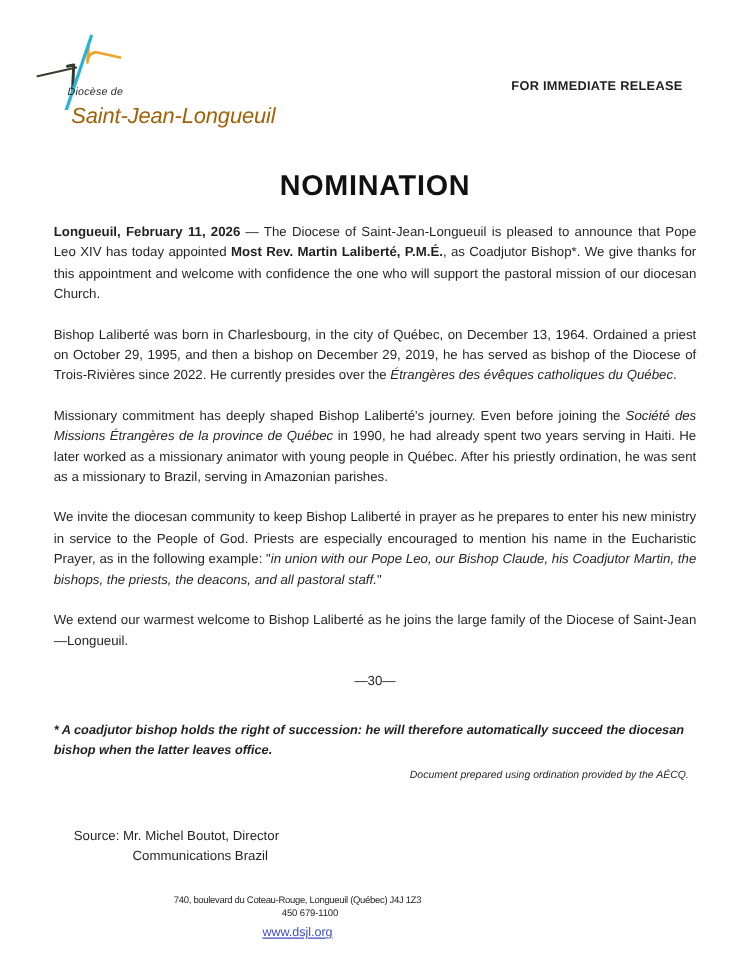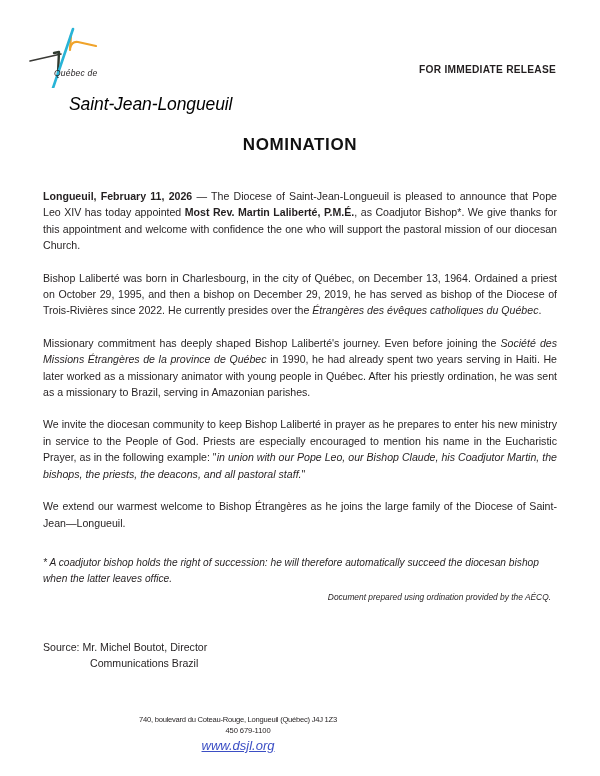--- a/index.html
+++ b/index.html
@@ -57,53 +57,53 @@
     letter-spacing: 0.2px;
     color: #231f20;
     line-height: 10px;
     margin: 0 0 0 1px;
   }
   .logo-name {
     font-family: "Liberation Sans", sans-serif;
     font-style: italic;
     font-size: 17.5px;
     letter-spacing: -0.1px;
-    color: #000000;
+    color: #a16207;
     line-height: 20px;
-    margin: 16px;
+    margin: 4px;
     white-space: nowrap;
   }
   .release-tag {
     position: absolute;
-    right: 44px;
+    right: 54px;
     top: 38px;
     font-size: 10.2px;
     font-weight: bold;
     letter-spacing: 0.25px;
     color: #231f20;
     white-space: nowrap;
   }
 
   
   .doc-title {
     position: absolute;
     top: 135px;
     left: 0;
     width: 600px;
     text-align: center;
-    font-size: 17px;
+    font-size: 23px;
     font-weight: bold;
     letter-spacing: 0.6px;
     color: #111111;
   }
 
   
   .body-area {
     position: absolute;
-    top: 188px;
+    top: 178px;
     left: 43px;
     width: 514px;
   }
   p.para {
     margin: 0 0 16px 0;
     font-size: 10.6px;
     line-height: 16.4px;
     text-align: justify;
     color: #231f20;
     -webkit-hyphens: none;
@@ -121,33 +121,34 @@
     color: #231f20;
   }
 
   .footnote {
     margin: 24px 0 0 0;
     font-size: 10.2px;
     line-height: 16px;
     font-style: italic;
     color: #231f20;
     text-align: left;
+    font-weight: bold;
   }
   .credit {
     margin: 4px 0 0 0;
     font-size: 8.4px;
     line-height: 12px;
     font-style: italic;
     color: #231f20;
     text-align: right;
     padding-right: 6px;
   }
 
   .source-block {
-    margin: 36px 0 0 0;
+    margin: 36px 0 0 16px;
     font-size: 10.6px;
     line-height: 16.4px;
     color: #231f20;
   }
   .source-line2 { padding-left: 47px; }
 
   
   .footer {
     position: absolute;
     left: 0;
@@ -161,27 +162,26 @@
     line-height: 11px;
     letter-spacing: -0.25px;
   }
   .footer-phone {
     font-size: 7.6px;
     line-height: 11px;
     letter-spacing: -0.1px;
     margin-left: 20px;
   }
   .footer-url {
-    font-size: 13px;
+    font-size: 10px;
     line-height: 11px;
     color: #3b4ec4;
     text-decoration: underline;
     display: inline-block;
     cursor: pointer;
-    font-style: italic;
   }
 </style>
 </head>
 <body>
 
 <div class="page">
 
   <div class="header">
 
     <div class="logo-block">
@@ -193,42 +193,43 @@
           <path d="M26 27 L31 26 L30 47" stroke="#2f3a2f" stroke-width="2.4" fill="none" stroke-linecap="round" stroke-linejoin="round"></path>
 
           <path d="M42 24 L43 9" stroke="#f0a32a" stroke-width="2.2" fill="none" stroke-linecap="round"></path>
           <path d="M42 22 Q44 15 50 16 L68 20" stroke="#f0a32a" stroke-width="2.2" fill="none" stroke-linecap="round"></path>
 
           <path d="M45 3 L25 62" stroke="#28b4d7" stroke-width="2.6" fill="none" stroke-linecap="round"></path>
         </svg>
       </div>
 
       <div class="logo-wordmark">
-        <div class="logo-sup">Québec de</div>
+        <div class="logo-sup">Diocèse de</div>
         <div class="logo-name">Saint-Jean-Longueuil</div>
       </div>
     </div>
 
     <div class="release-tag">FOR IMMEDIATE RELEASE</div>
   </div>
 
   <div class="doc-title">NOMINATION</div>
 
   <div class="body-area">
 
     <p class="para"><span class="b">Longueuil, February 11, 2026</span><span> — The Diocese of Saint-Jean-Longueuil is pleased to announce that Pope Leo XIV has today appointed </span><span class="b">Most Rev. Martin Laliberté, P.M.É.</span><span>, as Coadjutor Bishop*. We give thanks for this appointment and welcome with confidence the one who will support the pastoral mission of our diocesan Church.</span></p>
 
     <p class="para"><span>Bishop Laliberté was born in Charlesbourg, in the city of Québec, on December 13, 1964. Ordained a priest on October 29, 1995, and then a bishop on December 29, 2019, he has served as bishop of the Diocese of Trois-Rivières since 2022. He currently presides over the </span><span class="i">Étrangères des évêques catholiques du Québec</span><span>.</span></p>
 
     <p class="para"><span>Missionary commitment has deeply shaped Bishop Laliberté's journey. Even before joining the </span><span class="i">Société des Missions Étrangères de la province de Québec</span><span> in 1990, he had already spent two years serving in Haiti. He later worked as a missionary animator with young people in Québec. After his priestly ordination, he was sent as a missionary to Brazil, serving in Amazonian parishes.</span></p>
 
     <p class="para"><span>We invite the diocesan community to keep Bishop Laliberté in prayer as he prepares to enter his new ministry in service to the People of God. Priests are especially encouraged to mention his name in the Eucharistic Prayer, as in the following example: "</span><span class="i">in union with our Pope Leo, our Bishop Claude, his Coadjutor Martin, the bishops, the priests, the deacons, and all pastoral staff.</span><span>"</span></p>
 
-    <p class="para">We extend our warmest welcome to Bishop Étrangères as he joins the large family of the Diocese of Saint-Jean—Longueuil.</p>
-
+    <p class="para">We extend our warmest welcome to Bishop Laliberté as he joins the large family of the Diocese of Saint-Jean—Longueuil.</p>
+
+    <p class="dash30">—30—</p>
 
     <p class="footnote">* A coadjutor bishop holds the right of succession: he will therefore automatically succeed the diocesan bishop when the latter leaves office.</p>
 
     <p class="credit">Document prepared using ordination provided by the AÉCQ.</p>
 
     <div class="source-block">
       <div>Source: Mr. Michel Boutot, Director</div>
       <div class="source-line2">Communications Brazil</div>
     </div>
   </div>

